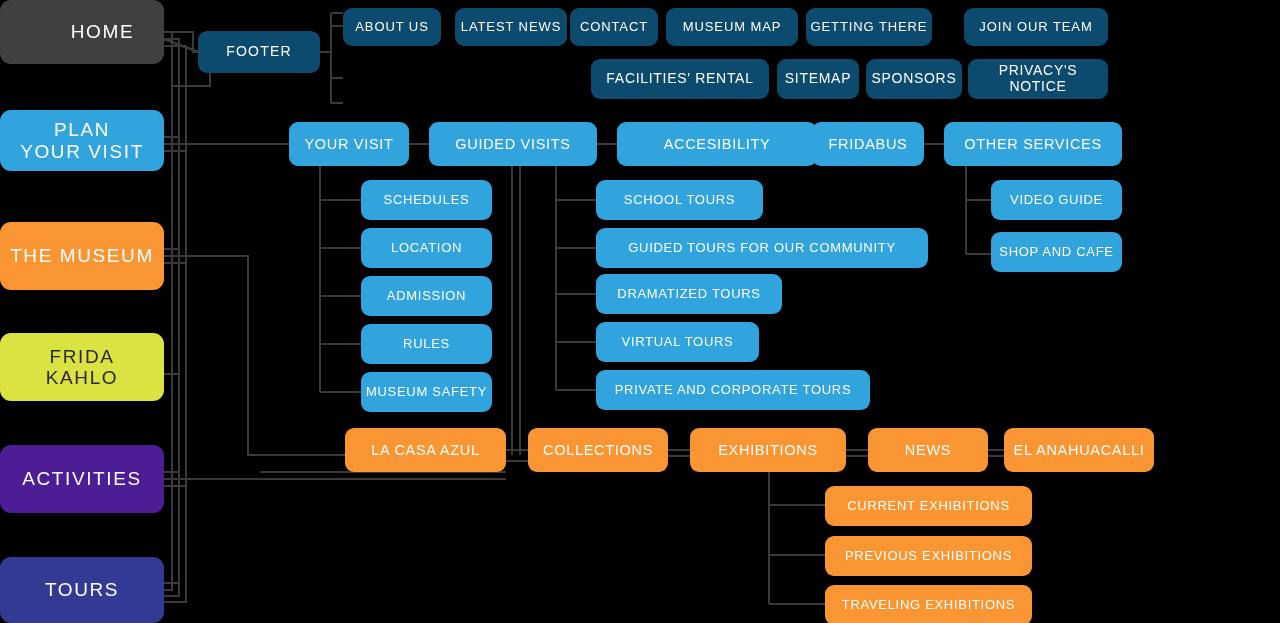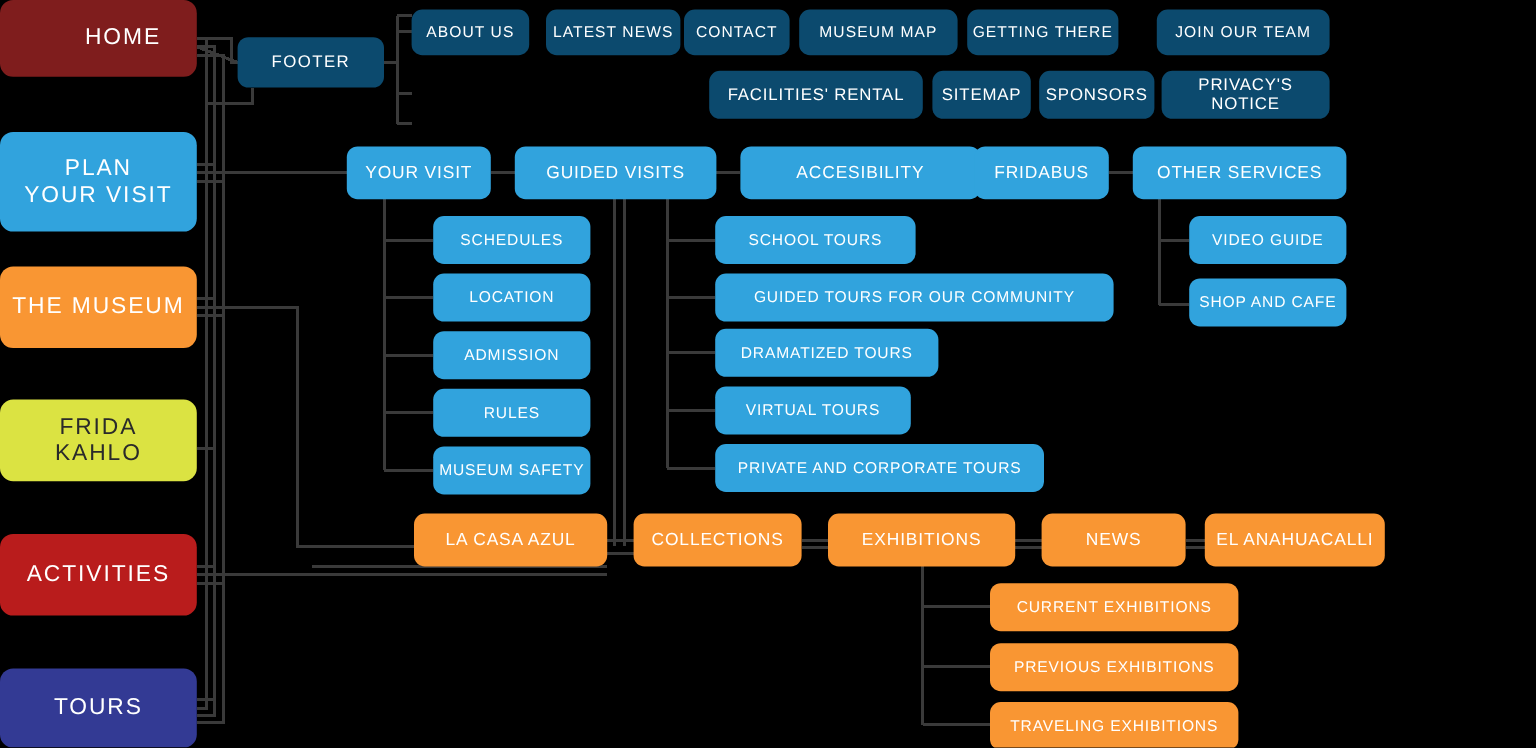--- a/index.html
+++ b/index.html
@@ -28,25 +28,25 @@
     text-align: center;
     border-radius: 9px;
     color: #ffffff;
     letter-spacing: 0.7px;
     line-height: 1.12;
     white-space: pre-line;
     user-select: none;
     z-index: 3;
   }
   
-  .c-pink   { background: #7f1d1d; padding-left: 41px; }
+  .c-pink   { background: #404040; padding-left: 41px; }
   .c-blue   { background: #31a3dd; }
   .c-orange { background: #f99633; }
   .c-yellow { background: #dbe342; color: #2a2a2a; }
-  .c-green  { background: #b91c1c; }
+  .c-green  { background: #4c1d95; }
   .c-navy   { background: #333a94; }
   .c-dark   { background: #0c4a6e; }
 
   
   .lvl0 {
     width: 164px;
     font-size: 19px;
     letter-spacing: 1.6px;
     border-radius: 11px;
   }
@@ -146,21 +146,21 @@
       <path d="M769 472 L769 604"></path>
       <path d="M769 505 L825 505"></path>
       <path d="M769 555 L825 555"></path>
       <path d="M769 604 L825 604"></path>
 
     </g>
   </svg>
 
   <div class="node lvl0 c-pink" style="left:0px; top:0px; width:164px; height:64px;">HOME</div>
 
-  <div class="node lvl0 c-blue" style="left:0px; top:110px; width:164px; height:83px;">PLAN
+  <div class="node lvl0 c-blue" style="left:0px; top:110px; width:164px; height:61px;">PLAN
 YOUR VISIT</div>
 
   <div class="node lvl0 c-orange" style="left:0px; top:222px; width:164px; height:68px;">THE MUSEUM</div>
 
   <div class="node lvl0 c-yellow" style="left:0px; top:333px; width:164px; height:68px;">FRIDA
 KAHLO</div>
 
   <div class="node lvl0 c-green" style="left:0px; top:445px; width:164px; height:68px;">ACTIVITIES</div>
 
   <div class="node lvl0 c-navy" style="left:0px; top:557px; width:164px; height:66px;">TOURS</div>

